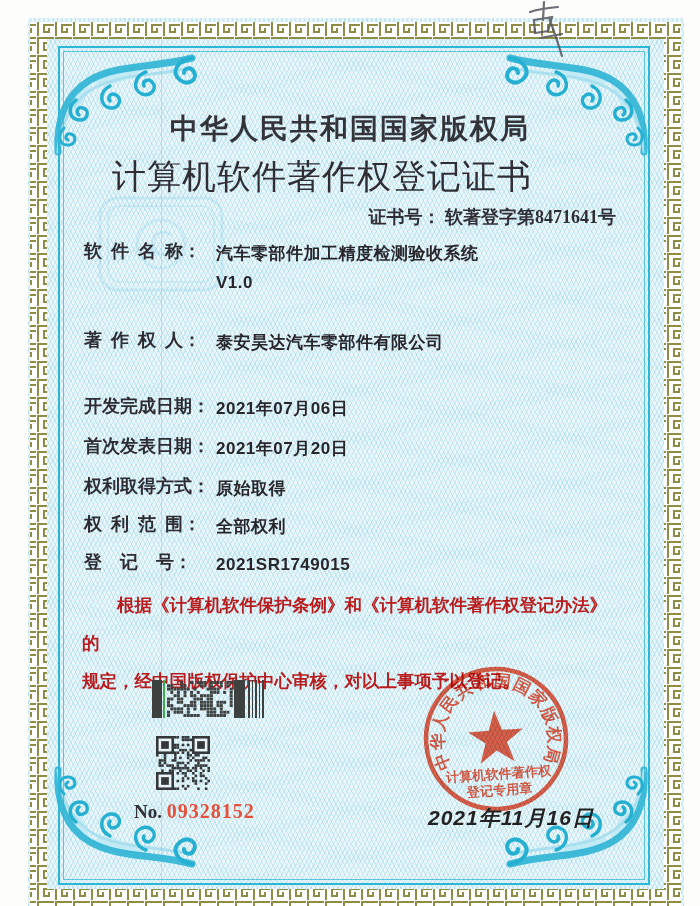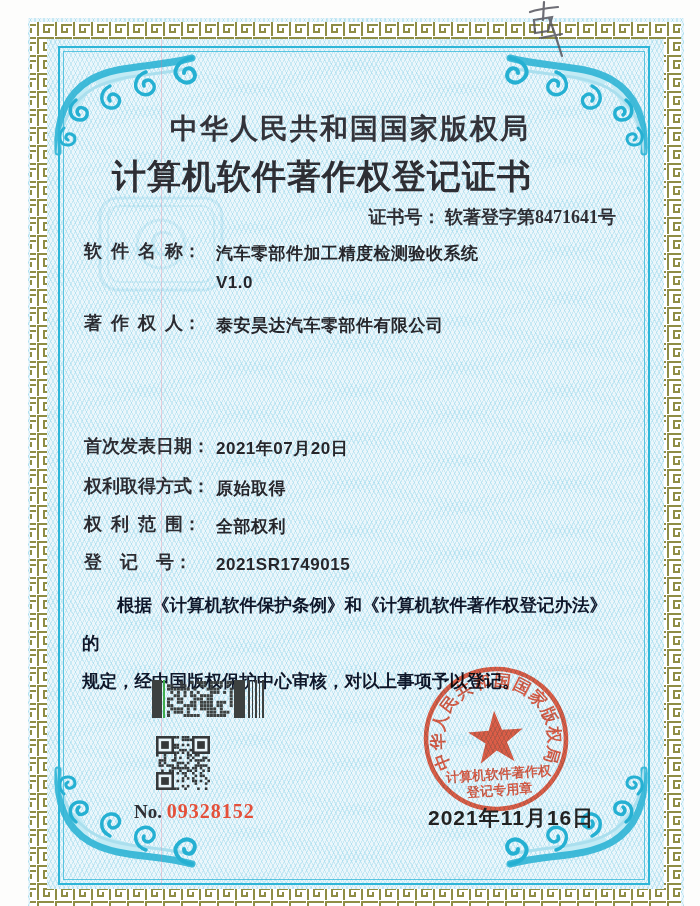--- a/index.html
+++ b/index.html
@@ -16,36 +16,36 @@
   .pinstripe{position:absolute;left:58px;top:46px;width:588px;height:835px;
              border:2.5px solid #2eb6d8;}
   .pinstripe-inner{position:absolute;left:3px;top:3px;right:3px;bottom:3px;
              border:1px solid rgba(46,182,216,.75);}
   .security-thread{position:absolute;left:161px;top:40px;width:1px;height:845px;
              background:rgba(236,120,150,.30);}
   
   .authority{position:absolute;left:0;top:110px;width:700px;text-align:center;
              font-size:28px;font-weight:bold;letter-spacing:2px;color:#33333a;}
   .cert-title{position:absolute;left:0;top:154px;width:644px;text-align:center;
-             font-size:34px;font-weight:bold;letter-spacing:1px;color:#2e2e34;}
+             font-size:34px;font-weight:normal;letter-spacing:1px;color:#2e2e34;}
   .certno{position:absolute;right:84px;top:205px;font-size:18px;font-weight:bold;
              color:#2e2e34;white-space:pre;}
   .row{position:absolute;left:84px;width:560px;}
   .row .lbl{display:inline-block;width:128px;font-size:18px;font-weight:bold;
              white-space:pre;vertical-align:top;color:#2c2c32;}
   .row .val{display:inline-block;font-size:17px;font-weight:bold;
              font-family:"Liberation Sans","DejaVu Sans",sans-serif;color:#26262b;
              letter-spacing:.5px;max-width:420px;line-height:29px;}
   .statement{position:absolute;left:82px;top:586px;width:528px;font-size:17.5px;
-             font-weight:600;line-height:38px;color:#0f172a;}
+             font-weight:600;line-height:38px;color:#b91c1c;}
   .serial{position:absolute;left:134px;top:800px;font-size:19px;font-weight:bold;color:#2f2f35;}
   .serial .num{font-family:Liberation Serif, serif;
              color:#e4503a;font-size:20px;letter-spacing:1px;font-weight:bold;}
   .seal-date{position:absolute;left:428px;top:804px;font-size:21px;font-weight:bold;
-             font-family:"Liberation Sans","DejaVu Sans",sans-serif;color:#222;letter-spacing:1px;}
+             font-family:"Liberation Sans","DejaVu Sans",sans-serif;color:#222;letter-spacing:1px;font-style:italic;}
   .seal-wrap{position:absolute;left:421px;top:664px;width:150px;height:150px;
              transform:rotate(-4deg);mix-blend-mode:multiply;opacity:.92;}
   .watermark{position:absolute;left:96px;top:194px;opacity:.5;}
   .barcode{position:absolute;left:152px;top:680px;}
   .qrcode{position:absolute;left:156px;top:736px;}
   .handwriting{position:absolute;left:518px;top:0;}
 </style>
 </head>
 <body>
 
@@ -119,23 +119,27 @@
   </svg>
 
   <div class="authority">中华人民共和国国家版权局</div>
   <div class="cert-title">计算机软件著作权登记证书</div>
   <div class="certno"><span>证书号：</span> <span>软著登字第8471641号</span></div>
 
   <div class="row" style="top:239px">
     <span class="lbl">软  件  名  称：</span>
     <span class="val"><span>汽车零部件加工精度检测验收系统</span><br><span>V1.0</span></span>
   </div>
-  <div class="row" style="top:311px">
+  <div class="row" style="top:328px">
     <span class="lbl">著  作  权  人：</span>
     <span class="val">泰安昊达汽车零部件有限公司</span>
+  </div>
+  <div class="row" style="top:394px">
+    <span class="lbl">开发完成日期：</span>
+    <span class="val">2021年07月06日</span>
   </div>
   <div class="row" style="top:434px">
     <span class="lbl">首次发表日期：</span>
     <span class="val">2021年07月20日</span>
   </div>
   <div class="row" style="top:512px">
     <span class="lbl">权  利  范  围：</span>
     <span class="val">全部权利</span>
   </div>
   <div class="row" style="top:474px">

